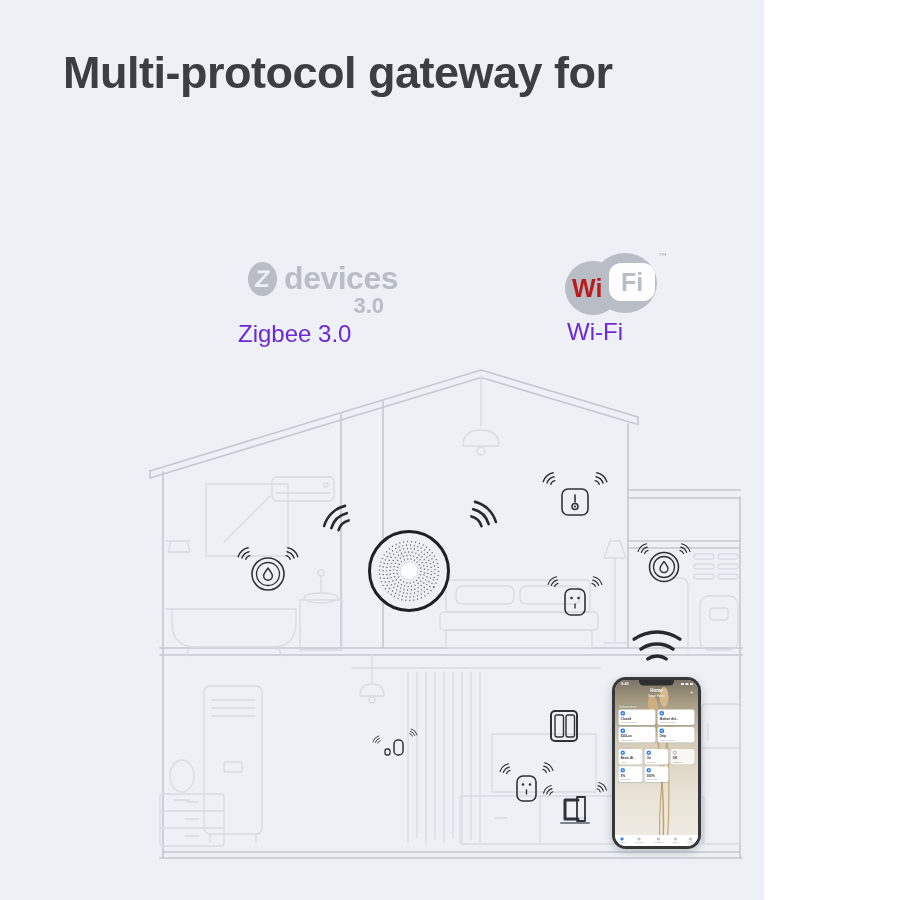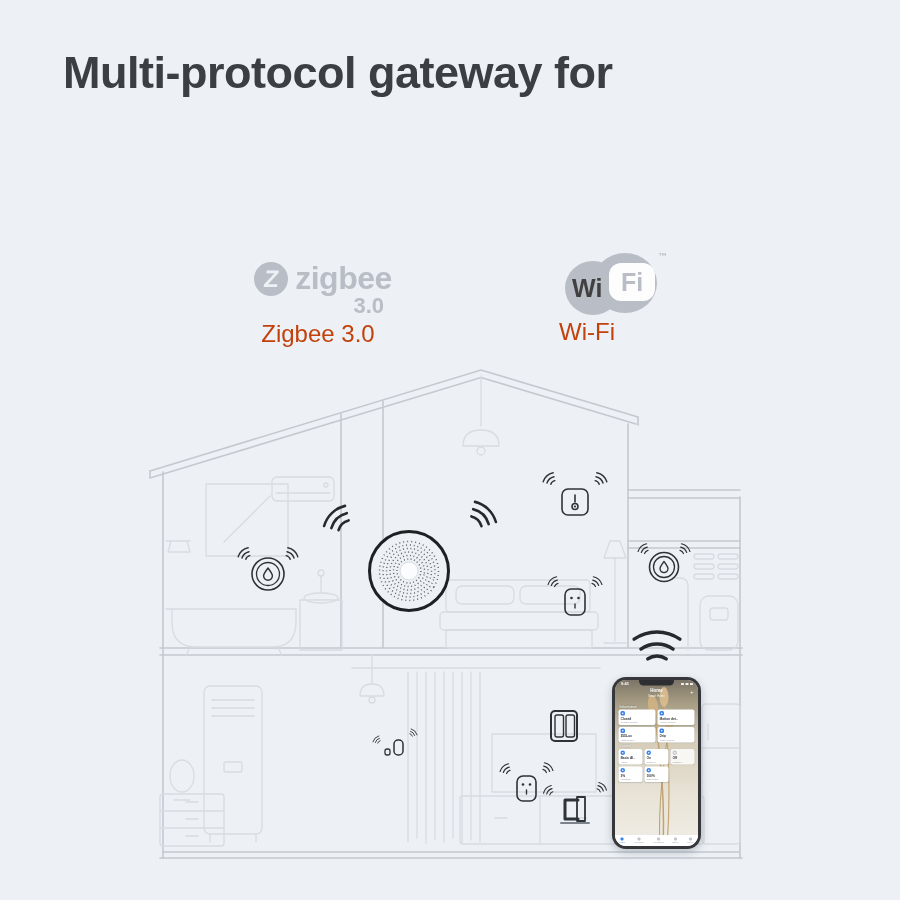--- a/index.html
+++ b/index.html
@@ -1,48 +1,48 @@
 <!DOCTYPE html>
 <html style="--background: #edf1f5; --title: #3b3f44; --logo-gray: #b9bec6; --line-wall: #c3c9d1; --line-furniture: #d7dce2; --device-ink: #2e3337; --app-blue: #3b82e8;"><head>
 <meta charset="utf-8">
 <style>
   :root{
     --background:#edf1f5; --title:#3b3f44; --logo-gray:#b9bec6;
     --line-wall:#c3c9d1; --line-furniture:#d7dce2; --device-ink:#2e3337; --app-blue:#3b82e8;
   }
   *{margin:0;padding:0;box-sizing:border-box}
   body{font-family:"Liberation Sans",sans-serif;background:#fff}
-  .page{position:relative;width:900px;height:900px;background:var(--background);overflow:hidden}
+  .page{position:relative;width:764px;height:900px;background:var(--background);overflow:hidden}
 
   
   .title{position:absolute;left:63px;top:44px;font-size:45px;line-height:58px;font-weight:700;
          color:var(--title);letter-spacing:-0.5px}
   .subtitle{position:absolute;left:63px;top:183px;font-size:27px;color:#42474c}
 
   
   .zigbee-logo{position:absolute;left:248px;top:260px;width:150px;color:var(--logo-gray)}
   .zigbee-row{display:flex;align-items:center;justify-content:center;gap:7px}
   .zigbee-z{width:34px;height:34px;border-radius:50%;background:var(--logo-gray);color:#edf1f5;
             font-weight:700;font-size:24px;display:flex;align-items:center;justify-content:center;
             transform:none}
   .zigbee-z span{display:block;transform:skewX(-8deg)}
   .zigbee-word{font-size:32px;font-weight:700;letter-spacing:-0.5px}
   .zigbee-ver{text-align:right;padding-right:14px;font-size:22px;font-weight:600;margin-top:-4px}
   .wifi-logo{position:absolute;left:565px;top:250px;width:104px;height:66px}
   .wifi-c1,.wifi-c2{position:absolute;border-radius:50%;background:var(--logo-gray)}
   .wifi-c1{width:56px;height:54px;left:0;top:11px}
   .wifi-c2{width:64px;height:60px;left:28px;top:3px}
-  .wifi-wi{position:absolute;left:7px;top:24px;color:#404040;font-weight:700;font-size:25px}
+  .wifi-wi{position:absolute;left:7px;top:24px;color:#b91c1c;font-weight:700;font-size:25px}
   .wifi-fi{position:absolute;left:44px;top:13px;width:46px;height:38px;background:#fdfdfe;border-radius:12px;
            display:flex;align-items:center;justify-content:center;color:var(--logo-gray);
            font-weight:700;font-size:25px}
   .wifi-tm{position:absolute;left:93px;top:1px;font-size:9px;color:var(--logo-gray);font-weight:700}
-  .proto-label{position:absolute;font-size:24px;color:#c2410c;text-align:center}
+  .proto-label{position:absolute;font-size:24px;color:#6d28d9;text-align:left}
   .proto-label.z{left:238px;top:320px;width:160px}
-  .proto-label.w{left:527px;top:318px;width:120px}
+  .proto-label.w{left:567px;top:318px;width:120px}
 
   
   svg.house{position:absolute;left:0;top:0;width:900px;height:900px}
   .w{stroke:var(--line-wall);stroke-width:1.6;fill:none;stroke-linecap:round}
   .f{stroke:var(--line-furniture);stroke-width:1.3;fill:none;stroke-linecap:round;stroke-linejoin:round}
   .d{stroke:var(--device-ink);stroke-width:1.6;fill:none;stroke-linecap:round;stroke-linejoin:round}
   .s{stroke-width:1.4}
   .gw{stroke:#26292d;stroke-width:2.6}
   .big{stroke:#26292d;stroke-width:3.4}
   .spk{stroke:#474d53;stroke-width:1.5;fill:none;opacity:.85}
@@ -91,21 +91,21 @@
 
   <div class="title">
     <div>Multi-protocol gateway for</div>
   </div>
 
   <div class="zigbee-logo">
     <div class="zigbee-row">
       <div class="zigbee-z">
           <span>Z</span>
         </div>
-      <div class="zigbee-word">zigbee</div>
+      <div class="zigbee-word">devices</div>
     </div>
     <div class="zigbee-ver">3.0</div>
   </div>
 
   <div class="wifi-logo">
     <div class="wifi-c1"></div>
     <div class="wifi-c2"></div>
     <div class="wifi-wi">Wi</div>
     <div class="wifi-fi">Fi</div>
     <div class="wifi-tm">™</div>

